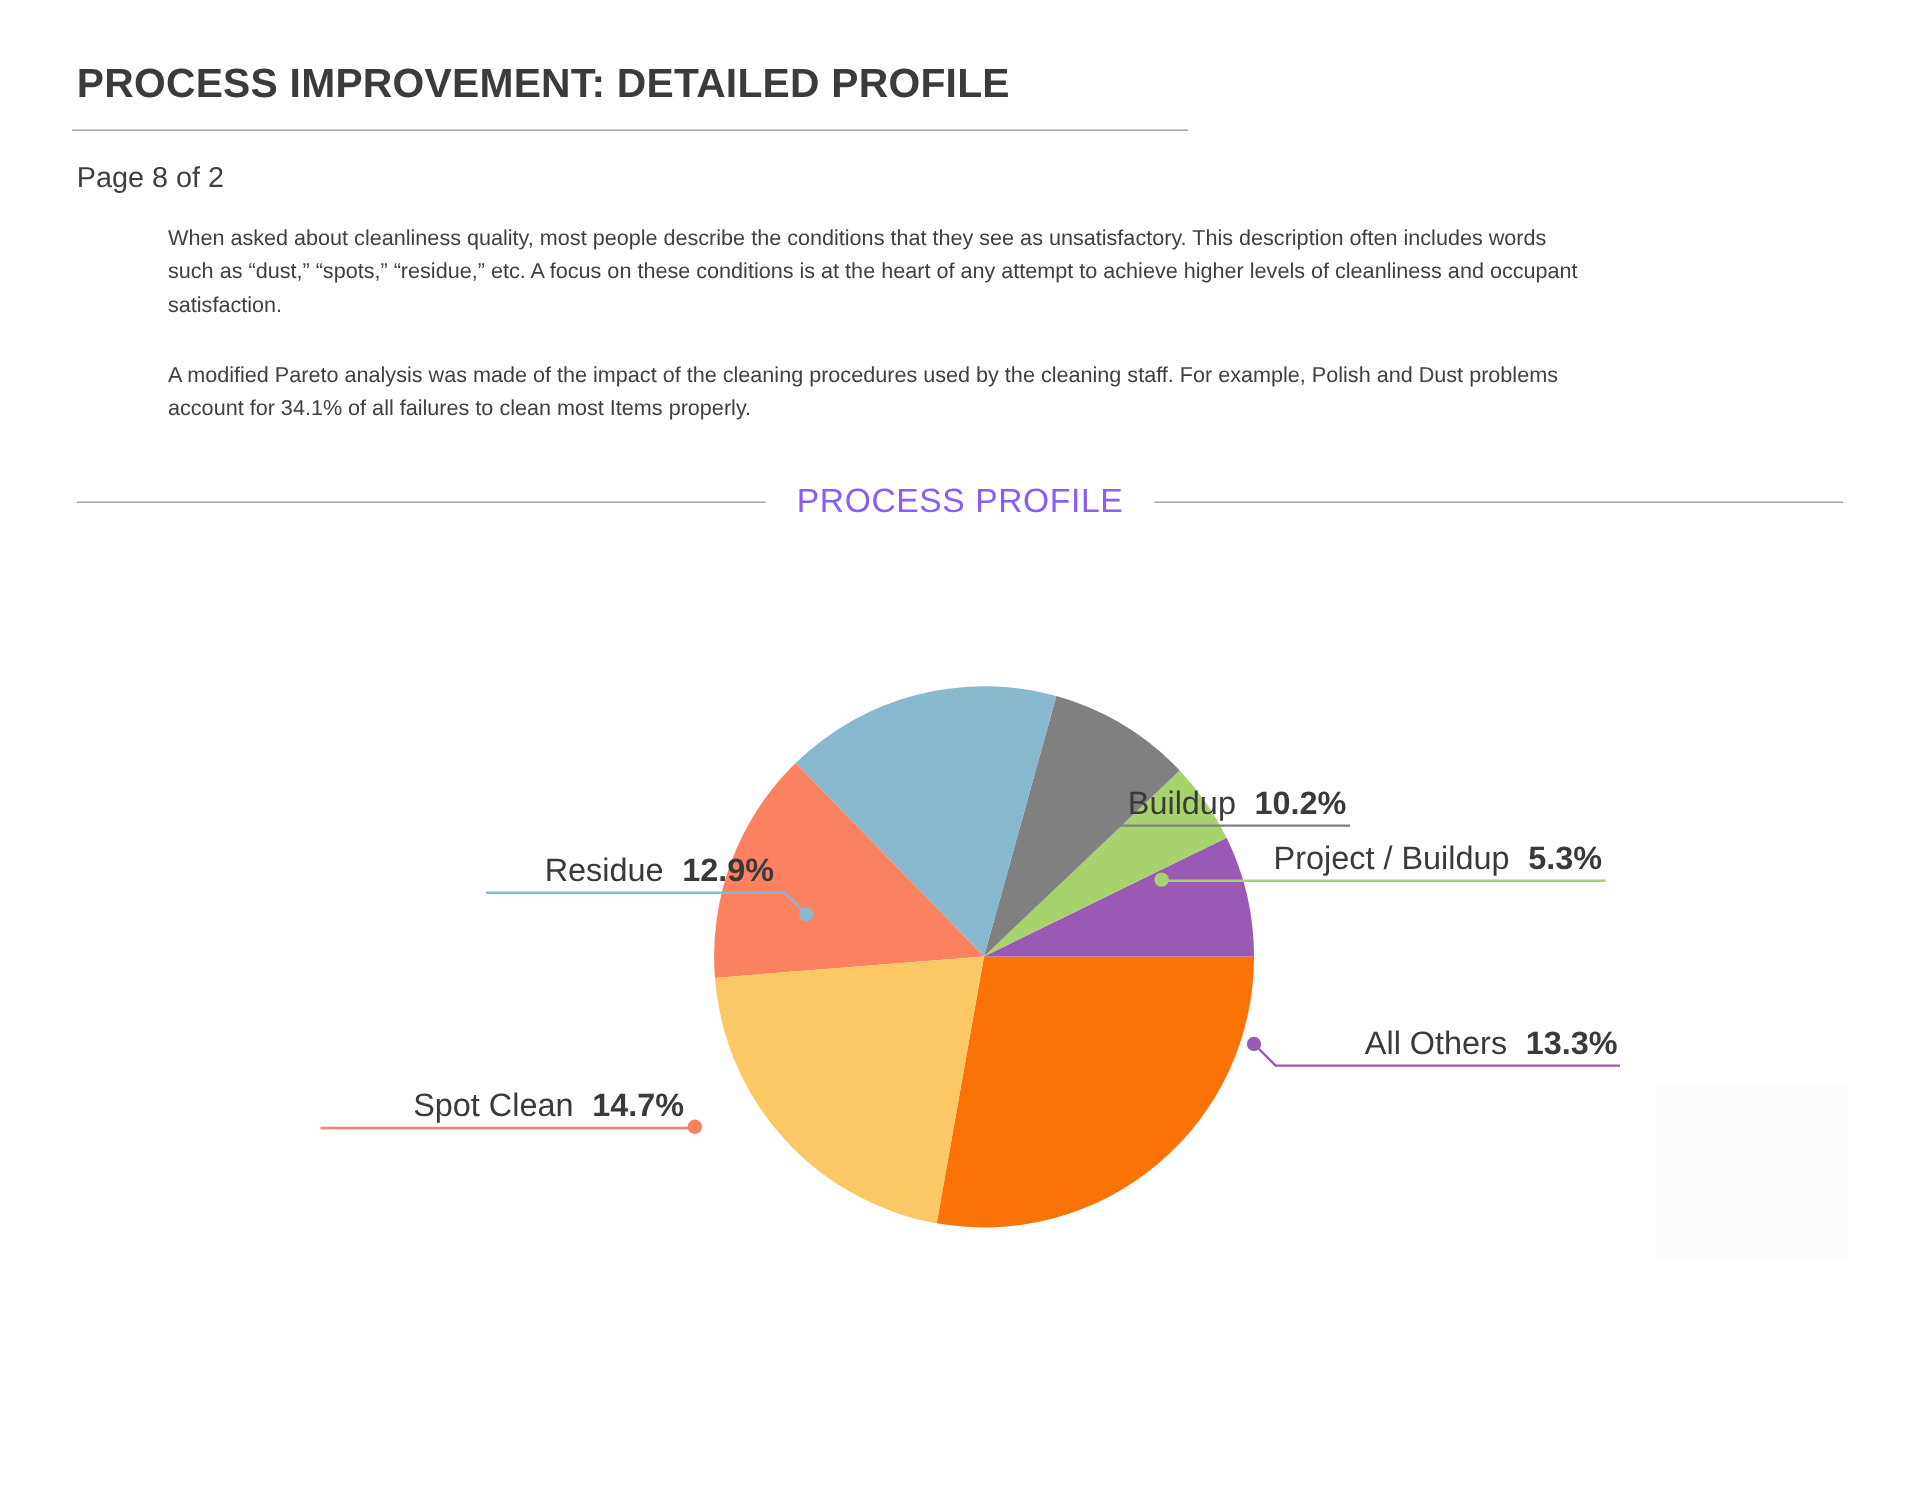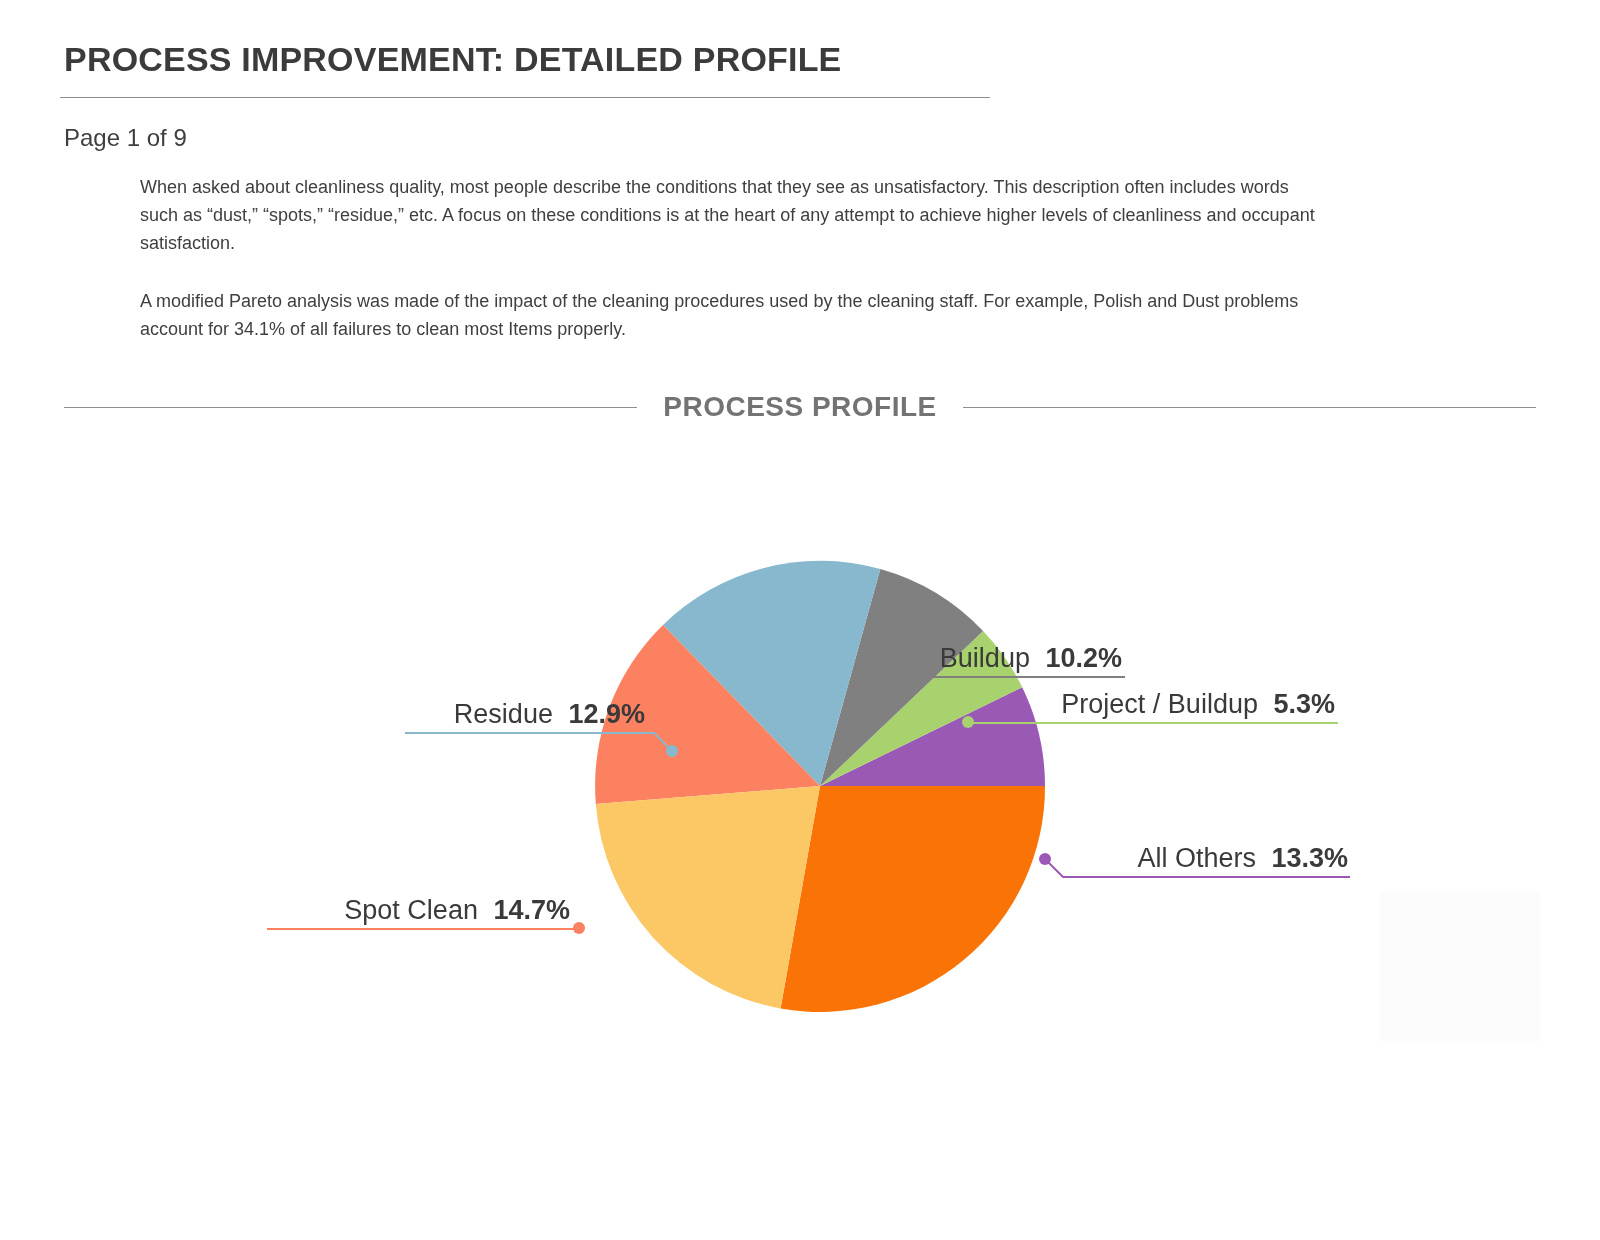--- a/index.html
+++ b/index.html
@@ -13,21 +13,21 @@
     font-family: "Liberation Sans", sans-serif;
     color: #3a3a3a;
     overflow: hidden;
     position: relative;
   }
   .page {
     position: relative;
     width: 1600px;
     height: 1240px;
     box-sizing: border-box;
-    padding: 0 60px;
+    padding: 11px 60px;
   }
   .doc-title {
     font-size: 34px;
     font-weight: bold;
     letter-spacing: 0.2px;
     color: #3b3b3b;
     padding-top: 40px;
     padding-bottom: 18px;
     margin: 0 0 0 4px;
     text-transform: uppercase;
@@ -68,23 +68,23 @@
   }
   .chart-heading .rule {
     flex: 1 1 auto;
     height: 1px;
     background: #8d8d8d;
   }
   .chart-heading .rule.left { margin-right: 26px; }
   .chart-heading .rule.right { margin-left: 26px; }
   .chart-heading .label {
     font-size: 28px;
-    font-weight: bold;
+    font-weight: normal;
     letter-spacing: 0.5px;
-    color: #737373;
+    color: #8b5cf6;
     white-space: nowrap;
     text-transform: uppercase;
   }
 
   .chart-area {
     position: relative;
     width: 1480px;
     height: 620px;
     margin-top: 8px;
   }
@@ -103,21 +103,21 @@
   }
 </style>
 </head>
 <body>
 
 <div class="page">
 
   <h1 class="doc-title">Process Improvement: Detailed Profile</h1>
   <hr class="title-rule">
 
-  <div class="page-label">Page 1 of 9</div>
+  <div class="page-label">Page 8 of 2</div>
 
   <div class="body-copy">
     <p>When asked about cleanliness quality, most people describe the conditions that they see as unsatisfactory. This description often includes words such as “dust,” “spots,” “residue,” etc. A focus on these conditions is at the heart of any attempt to achieve higher levels of cleanliness and occupant satisfaction.</p>
     <p>A modified Pareto analysis was made of the impact of the cleaning procedures used by the cleaning staff. For example, Polish and Dust problems account for 34.1% of all failures to clean most Items properly.</p>
   </div>
 
   <div class="chart-heading">
     <span class="rule left"></span>
     <span class="label">Process Profile</span>
     <span class="rule right"></span>

